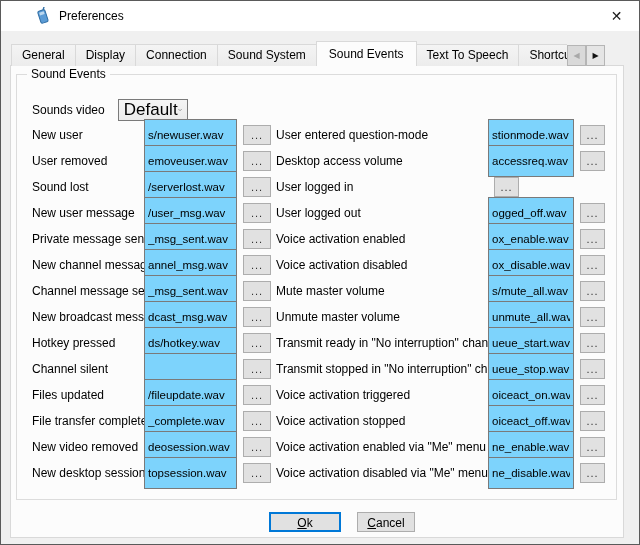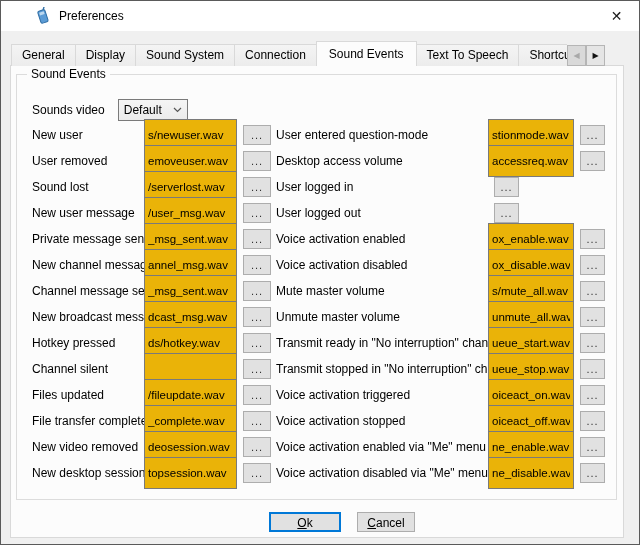--- a/index.html
+++ b/index.html
@@ -58,31 +58,31 @@
   }
   .groupbox-legend {
     position:absolute; top:-8px; left:10px; padding:0 4px;
     background:#fcfcfc; font-size:12px; color:#000;
   }
   .sounds-pack-row { position:absolute; top:24px; left:15px; height:22px; display:flex; align-items:center; }
   .sounds-pack-label { font-size:12px; color:#000; margin-right:13px; }
   .combobox {
     width:70px; height:22px; border:1px solid #7a7a7a;
     background: linear-gradient(#f5f5f5,#ebebeb);
-    display:flex; align-items:center; font-size:12px; padding-left:5px;
+    display:flex; align-items:center; font-size:17px; padding-left:5px;
   }
   .combobox .chev { margin-left:auto; margin-right:5px; width:9px; height:6px; }
   
   .rows { position:absolute; top:50px; left:0; right:0; }
   .row { display:flex; height:20px; margin-bottom:6px; align-items:center; }
   .evt-label { font-size:12px; color:#000; line-height:20px; white-space:nowrap; overflow:hidden; }
   .evt-label.l1 { margin-left:15px; width:112px; }
   .evt-label.l2 { margin-left:5px;  width:212px; }
   .file-input {
-    height:32px; border:1px solid #7a7a7a; background:#eab308;
+    height:32px; border:1px solid #7a7a7a; background:#7dd3fc;
     font-family:"Liberation Sans", sans-serif; font-size:11.5px; color:#000;
     padding:0 3px; outline:none;
   }
   .file-input.f1 { width:93px; }
   .file-input.f2 { width:86px; }
   .browse-btn {
     height:20px; border:1px solid #adadad; background:#e1e1e1;
     font-size:11px; letter-spacing:1px; color:#333; line-height:15px;
     text-align:center; margin-left:6px; padding:0;
     font-family:"Liberation Sans", sans-serif;
@@ -115,22 +115,22 @@
     </svg>
     <span class="title-text">Preferences</span>
     <span class="close-btn">✕</span>
   </div>
 
   <div class="body">
 
     <div class="tabbar" id="tabbar">
         <div class="tab"><span>General</span></div>
         <div class="tab"><span>Display</span></div>
+        <div class="tab"><span>Connection</span></div>
         <div class="tab"><span>Sound System</span></div>
-        <div class="tab"><span>Connection</span></div>
         <div class="tab active"><span>Sound Events</span></div>
         <div class="tab"><span>Text To Speech</span></div>
         <div class="tab"><span>Shortcuts</span></div>
       </div>
     <div class="tab-scroll-btn tab-scroll-left">
         <span>◀</span>
       </div>
     <div class="tab-scroll-btn tab-scroll-right">
         <span>▶</span>
       </div>
@@ -171,20 +171,21 @@
     <input class="file-input f1" value="/serverlost.wav" style="">
     <button class="browse-btn b1">...</button>
     <span class="evt-label l2">User logged in</span>
     <button class="browse-btn b2">...</button>
   </div>
             <div class="row">
     <span class="evt-label l1">New user message</span>
     <input class="file-input f1" value="/user_msg.wav" style="">
     <button class="browse-btn b1">...</button>
     <span class="evt-label l2">User logged out</span>
+    <input class="file-input f2" value="ogged_off.wav" style="">
     <button class="browse-btn b2">...</button>
   </div>
             <div class="row">
     <span class="evt-label l1">Private message sent</span>
     <input class="file-input f1" value="_msg_sent.wav" style="">
     <button class="browse-btn b1">...</button>
     <span class="evt-label l2">Voice activation enabled</span>
     <input class="file-input f2" value="ox_enable.wav" style="">
     <button class="browse-btn b2">...</button>
   </div>

